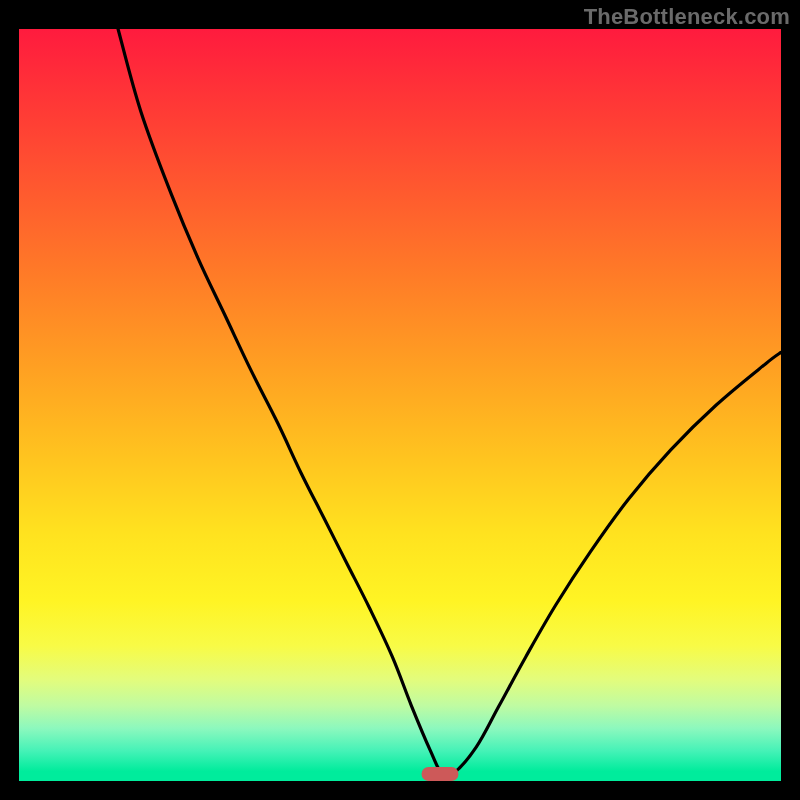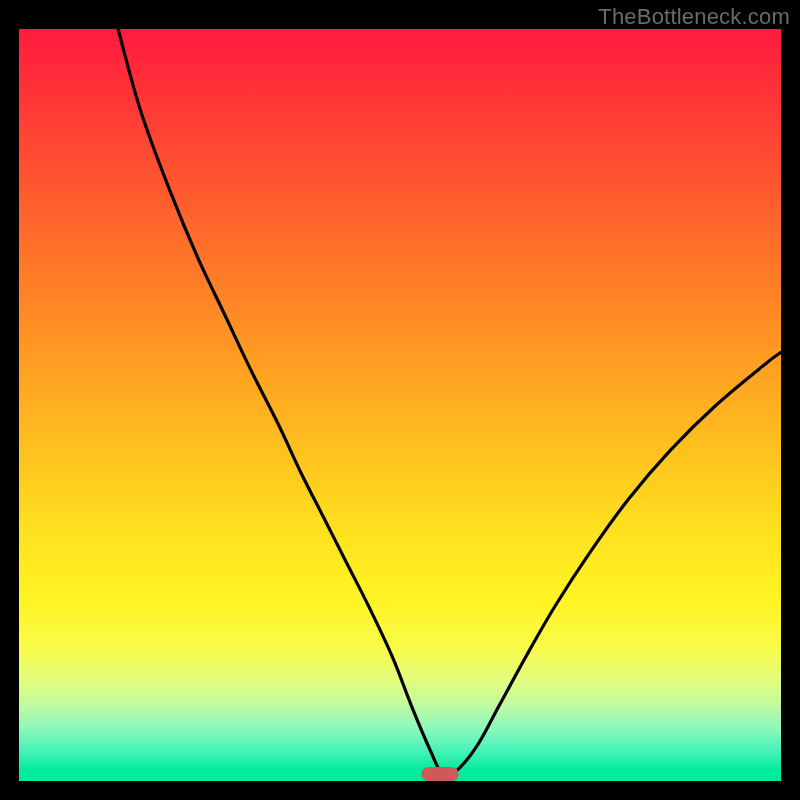--- a/index.html
+++ b/index.html
@@ -15,21 +15,21 @@
     position: relative;
     width: 800px;
     height: 800px;
   }
   .watermark {
     position: absolute;
     top: 4px;
     right: 10px;
     color: #6a6a6a;
     font-size: 22px;
-    font-weight: 400;
+    font-weight: 700;
     z-index: 5;
     letter-spacing: 0.2px;
   }
   .plot {
     position: absolute;
     left: 19px;
     top: 29px;
     width: 762px;
     height: 752px;
     overflow: hidden;

